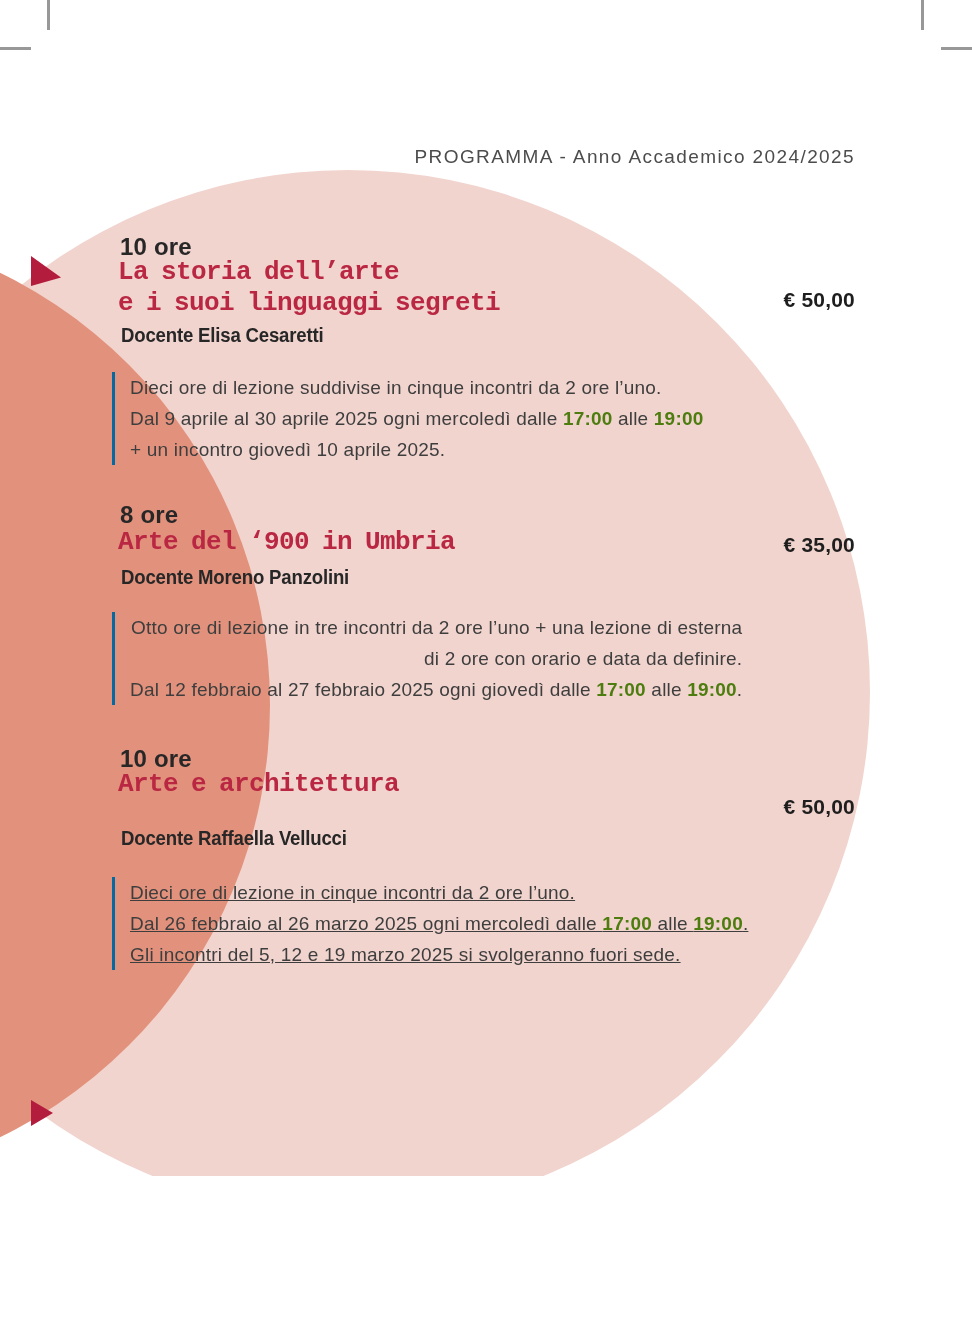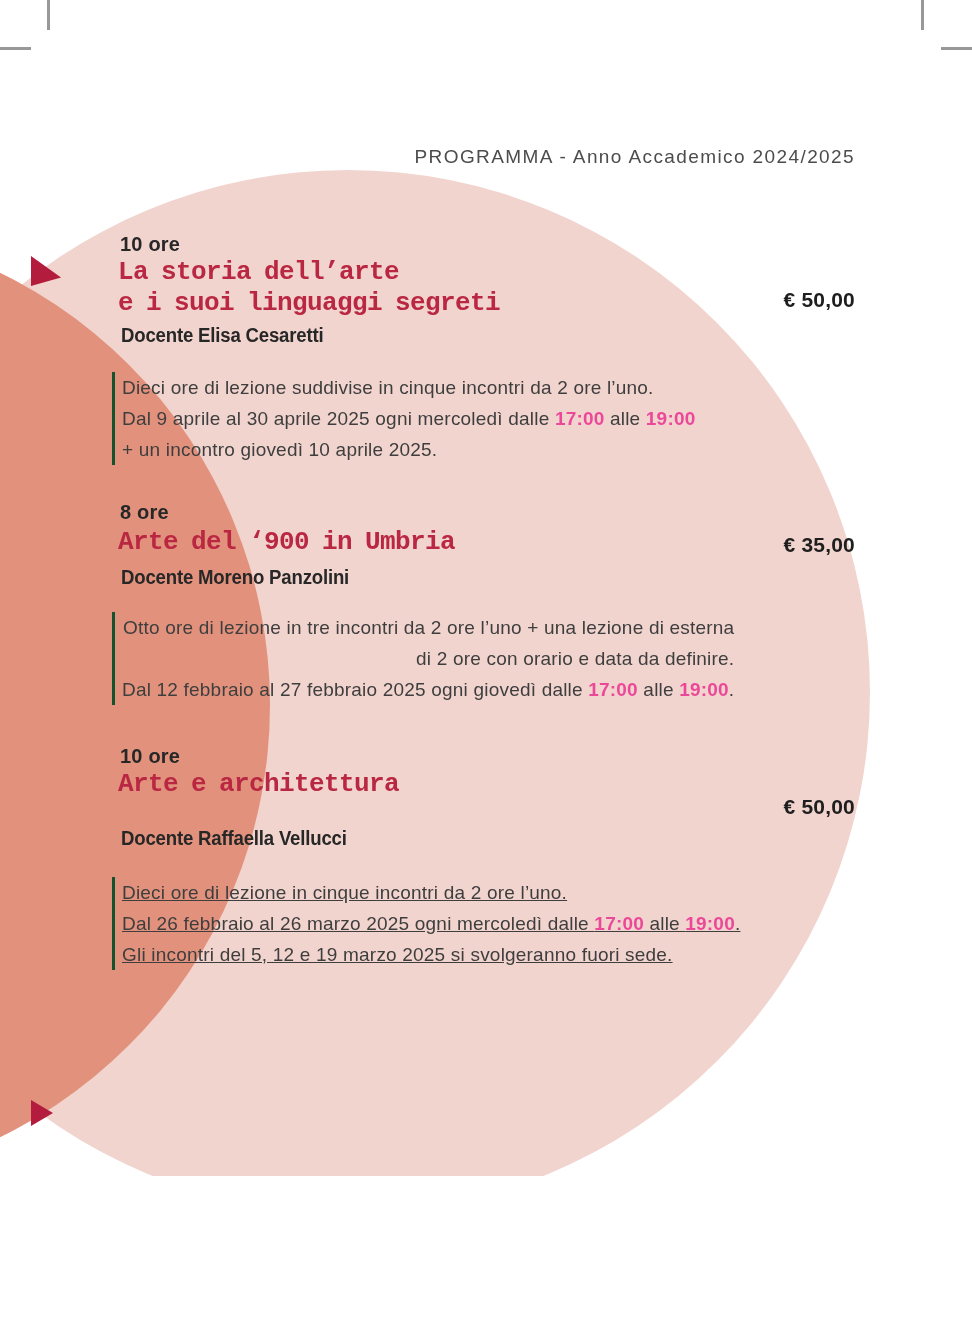--- a/index.html
+++ b/index.html
@@ -25,36 +25,36 @@
   .crop.bl-v{left:47px;top:1308px;width:3px;height:31px;}
   .crop.br-h{left:941px;top:1288px;width:31px;height:3px;}
   .crop.br-v{left:921px;top:1308px;width:3px;height:31px;}
   
   .content{position:absolute;inset:0;z-index:10;}
   .header-title{
     position:absolute;top:146px;right:117px;
     font-size:19px;letter-spacing:1.4px;color:#4c4c4c;white-space:nowrap;
   }
   .abs{position:absolute;}
-  .hours{left:120px;font-size:20px;font-weight:bold;color:#272727;letter-spacing:.2px;}
+  .hours{left:120px;font-size:24px;font-weight:bold;color:#272727;letter-spacing:.2px;}
   .course-title{
     left:118px;font-size:26px;line-height:31px;font-weight:bold;color:#b92742;
     font-family:Liberation Mono, monospace;
     letter-spacing:-0.6px;word-spacing:-2px;white-space:nowrap;
   }
   .price{right:117px;font-size:21px;font-weight:bold;color:#1e1e1e;letter-spacing:.2px;}
   .teacher{
     left:121px;font-size:20px;font-weight:bold;color:#272727;
     transform:scaleX(.93);transform-origin:left top;white-space:nowrap;letter-spacing:-0.2px;
   }
   .desc{
-    left:112px;padding-left:7px;border-left:3px solid #14532d;
+    left:112px;padding-left:15px;border-left:3px solid #0369a1;
     font-size:19px;line-height:31px;color:#3e3e3e;letter-spacing:.2px;white-space:nowrap;
   }
-  .desc b{color:#ec4899;}
+  .desc b{color:#4d7c0f;}
   .c1-hours{top:233px;} .c1-title{top:257px;} .c1-price{top:288px;} .c1-teacher{top:324px;} .c1-desc{top:372px;}
   .c2-hours{top:501px;} .c2-title{top:527px;text-align:center;} .c2-price{top:533px;} .c2-teacher{top:566px;} .c2-desc{top:612px;text-align:right;}
   .c3-hours{top:745px;} .c3-title{top:769px;} .c3-price{top:795px;} .c3-teacher{top:827px;} .c3-desc{top:877px;text-decoration:underline;}
   .page-number{
     position:absolute;top:1220px;left:0;width:100%;text-align:center;
     font-size:20px;color:#3f3f3f;letter-spacing:1px;
   }
 </style>
 </head>
 <body>

